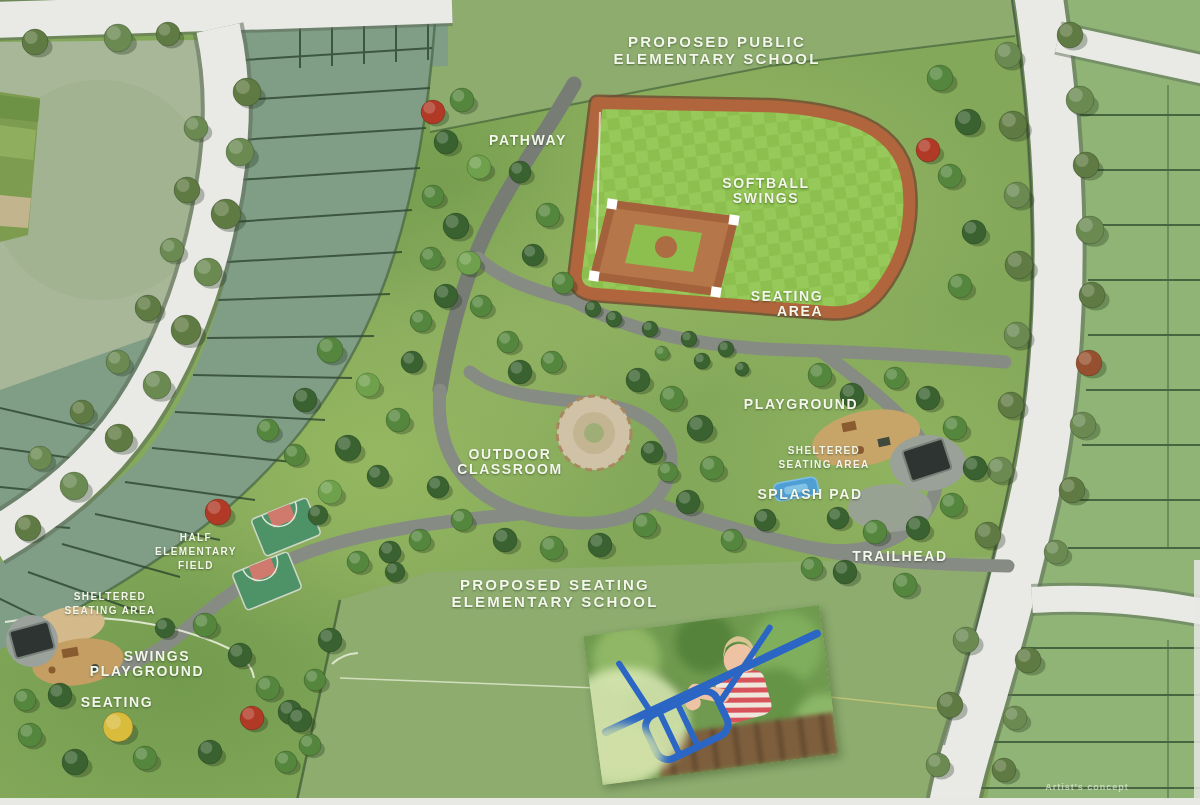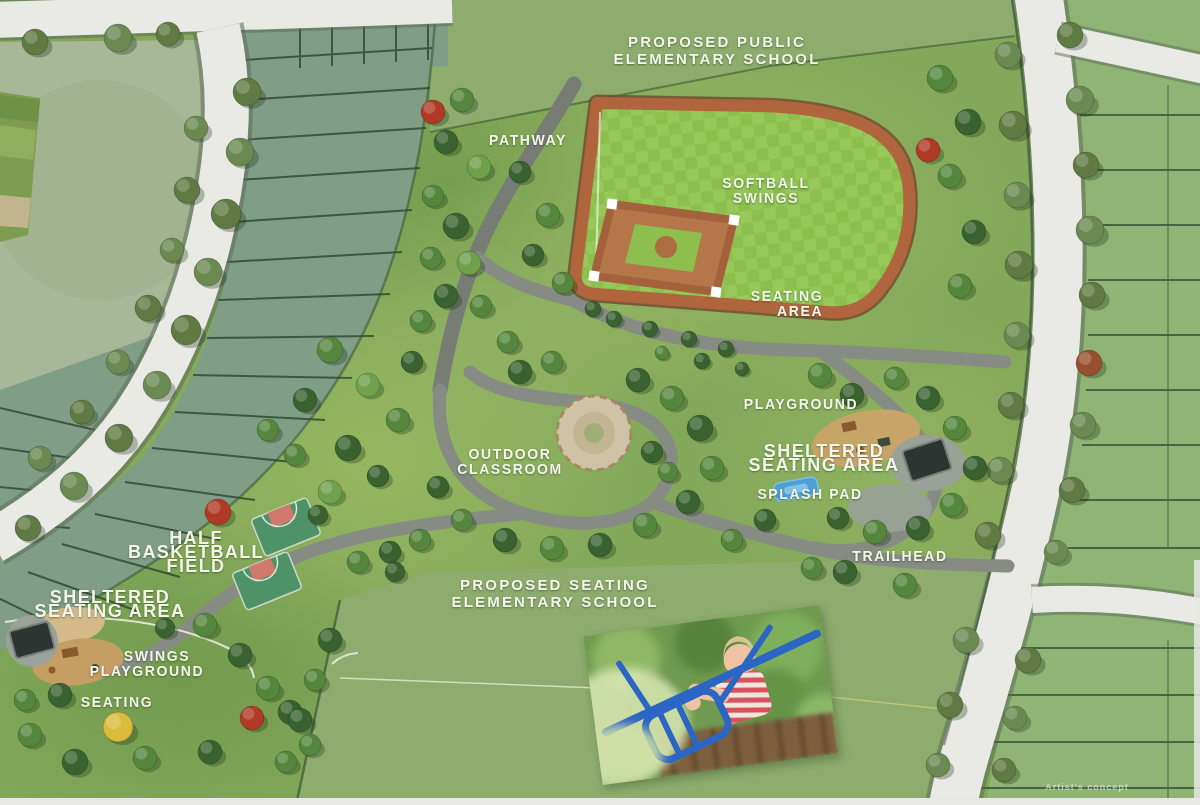--- a/index.html
+++ b/index.html
@@ -4,21 +4,21 @@
 <style>
   html,body{margin:0;padding:0;background:#1e241c;}
   .stage{position:relative;width:1200px;height:805px;overflow:hidden;background:#a21caf;
          font-family:"Liberation Sans",sans-serif;}
   .stage svg{position:absolute;left:0;top:0;}
   .lbl{position:absolute;transform:translateX(-50%);text-align:center;color:#f3f6ea;
        font-weight:bold;font-size:14px;line-height:15px;letter-spacing:1.6px;
        text-shadow:0 1px 2px rgba(25,45,15,.5);white-space:nowrap;z-index:5;}
   .lbl span{display:block;}
   .s15{font-size:15px;line-height:17px;letter-spacing:2.2px;}
-  .s13{font-size:18px;line-height:14px;letter-spacing:1.4px;}
+  .s13{font-size:10px;line-height:14px;letter-spacing:1.4px;}
   .watermark{font-size:9px;font-weight:bold;opacity:.55;letter-spacing:1px;
              text-shadow:none;color:#ffffff;}
   .photo{position:absolute;left:592px;top:620px;width:238px;height:150px;
          transform:rotate(-7.5deg);transform-origin:50% 50%;z-index:4;
          box-shadow:2px 4px 8px rgba(20,35,12,.3);overflow:hidden;}
 </style>
 </head>
 <body>
 
 <div class="stage">
@@ -700,21 +700,21 @@
 </div>
 <div class="lbl" style="left: 900px; top: 549px;">
   <span>TRAILHEAD</span>
 </div>
 <div class="lbl" style="left: 510px; top: 447px; text-align: center;">
   <span>OUTDOOR</span>
       <span>CLASSROOM</span>
 </div>
 <div class="lbl s13" style="left: 196px; top: 531px;">
   <span>HALF</span>
-      <span>BASKETBALL</span>
+      <span>ELEMENTARY</span>
       <span>FIELD</span>
 </div>
 <div class="lbl s13" style="left: 110px; top: 590px;">
   <span>SHELTERED</span>
       <span>SEATING AREA</span>
 </div>
 <div class="lbl" style="left: 157px; top: 649px;">
   <span>SWINGS</span>
 </div>
 <div class="lbl" style="left: 147px; top: 664px;">

